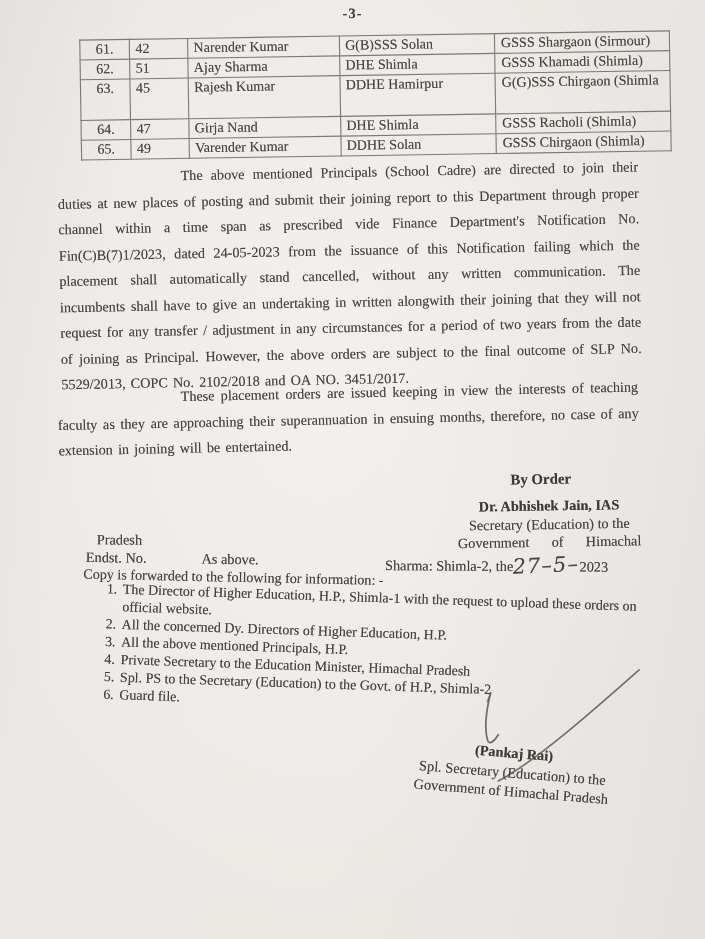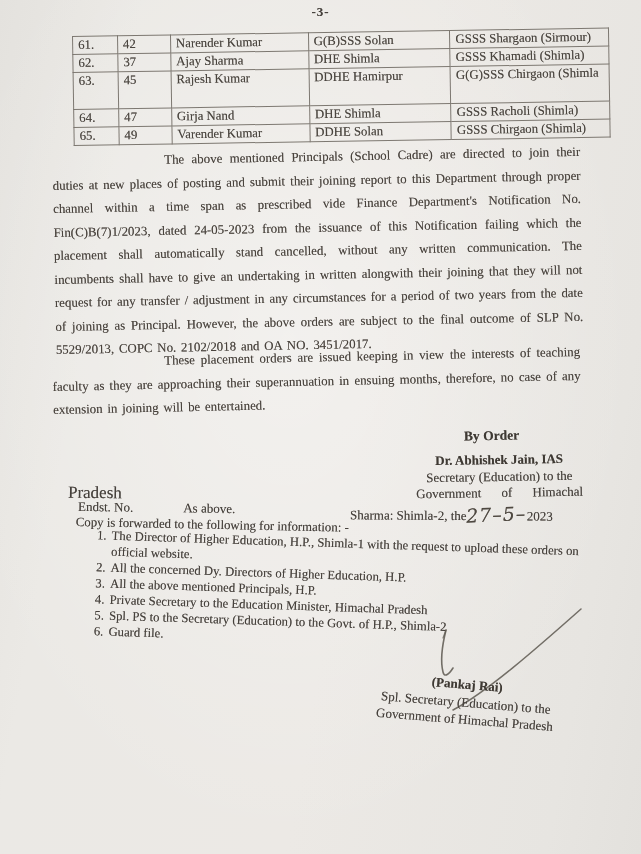--- a/index.html
+++ b/index.html
@@ -45,21 +45,21 @@
   }
   table.placements td {
     border: 1px solid #7d7871;
     padding: 0 5px;
     height: 17px;
     vertical-align: top;
     line-height: 16px;
     white-space: nowrap;
   }
   table.placements tr.tall td { height: 36px; }
-  table.placements td.c-sr { text-align: left; }
+  table.placements td.c-sr { text-align: center; }
   table.placements td.c-to { white-space: normal; }
   table.placements tr.tall td.c-to { text-align: justify; }
 
   
   .para {
     position: absolute;
     left: 52px;
     width: 528px;
     font-size: 12.9px;
     line-height: 23.5px;
@@ -89,22 +89,22 @@
     font-size: 13px;
     line-height: 16.5px;
     transform: rotate(-0.9deg);
     transform-origin: center top;
   }
   .sig-name { font-weight: bold; color: #3e3933; }
   .spread { word-spacing: 17px; }
 
   .pradesh {
     position: absolute;
-    left: 68px; top: 483px;
-    font-size: 17px;
+    left: 88px; top: 483px;
+    font-size: 13px;
     transform: rotate(0.6deg);
   }
   .endst-line {
     position: absolute;
     left: 78px; top: 500px;
     font-size: 13px;
     transform: rotate(0.8deg);
   }
   .endst-line .endst-value { margin-left: 50px; }
 
@@ -184,21 +184,21 @@
       <tbody>
         <tr>
           <td class="c-sr">61.</td>
           <td>42</td>
           <td>Narender Kumar</td>
           <td>G(B)SSS Solan</td>
           <td class="c-to">GSSS Shargaon (Sirmour)</td>
         </tr>
         <tr>
           <td class="c-sr">62.</td>
-          <td>37</td>
+          <td>51</td>
           <td>Ajay Sharma</td>
           <td>DHE Shimla</td>
           <td class="c-to">GSSS Khamadi (Shimla)</td>
         </tr>
         <tr class="tall">
           <td class="c-sr">63.</td>
           <td>45</td>
           <td>Rajesh Kumar</td>
           <td>DDHE Hamirpur</td>
           <td class="c-to">G(G)SSS Chirgaon (Shimla</td>

